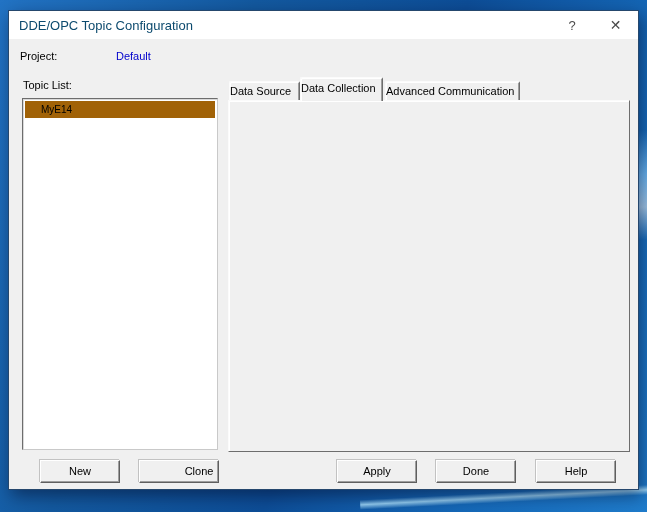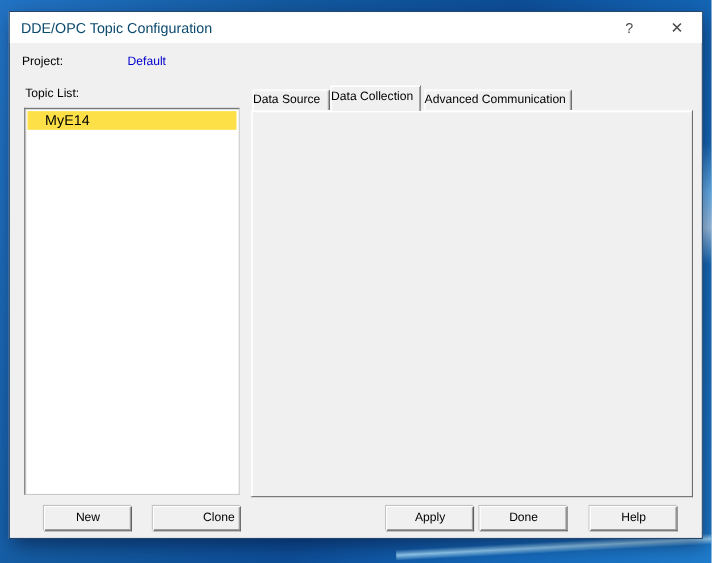--- a/index.html
+++ b/index.html
@@ -27,21 +27,21 @@
   .tb-help  { right: 45px; width: 42px; font-size: 13px; }
   .tb-close { right: 0; width: 45px; font-size: 14px; }
 
   .lbl { position: absolute; white-space: nowrap; }
   .blue { color: #0000cc; }
 
   
   .sunken { background: #fff; border: 1px solid; border-color: #6d6d6d #c9c9c9 #c9c9c9 #6d6d6d;
     box-shadow: inset 1px 1px 0 #d9d9d9; }
   .listbox { position: absolute; left: 13px; top: 87px; width: 196px; height: 352px; padding: 2px; }
-  .list-item { height: 17px; line-height: 17px; padding-left: 16px; background: #fde047; font-size: 13px; }
+  .list-item { height: 17px; line-height: 17px; padding-left: 16px; background: #a16207; font-size: 10px; }
 
   
   .tab { position: absolute; background: #f0f0f0; text-align: left; z-index: 1;
     border: 1px solid #6d6d6d; border-bottom: none; border-top-color: #fbfbfb; border-left-color: #fbfbfb;
     border-top-left-radius: 2px; border-top-right-radius: 2px;
     box-shadow: inset 1px 1px 0 #fff, inset -1px 0 0 #9e9e9e; }
   .tab-0 { left: 220px; top: 70px; width: 71px; height: 20px; line-height: 19px; }
   .tab-1 { left: 291px; top: 66px; width: 83px; height: 24px; line-height: 21px; }
   .tab-2 { left: 376px; top: 70px; width: 135px; height: 20px; line-height: 19px; }
   .tab.active { z-index: 3; }
@@ -178,17 +178,17 @@
     <span class="cbl">Keep connection open</span>
   </div>
 
   <div class="cbrow checked disabled" style="left:229px; top:414px;">
     <span class="cb"></span>
     <span class="cbl">Fail Unsolicited messages if data will be overwritten</span>
   </div>
 
   <div class="btn bottom-btn" style="left:31px;">New</div>
   <div class="btn bottom-btn" style="left:130px;padding-left:40px;">Clone</div>
-  <div class="btn bottom-btn" style="left:328px;margin-left:14px;">Apply</div>
+  <div class="btn bottom-btn" style="left:328px;">Apply</div>
   <div class="btn bottom-btn" style="left:427px;">Done</div>
   <div class="btn bottom-btn" style="left:527px;">Help</div>
 
 </div>
 
 </body></html>

